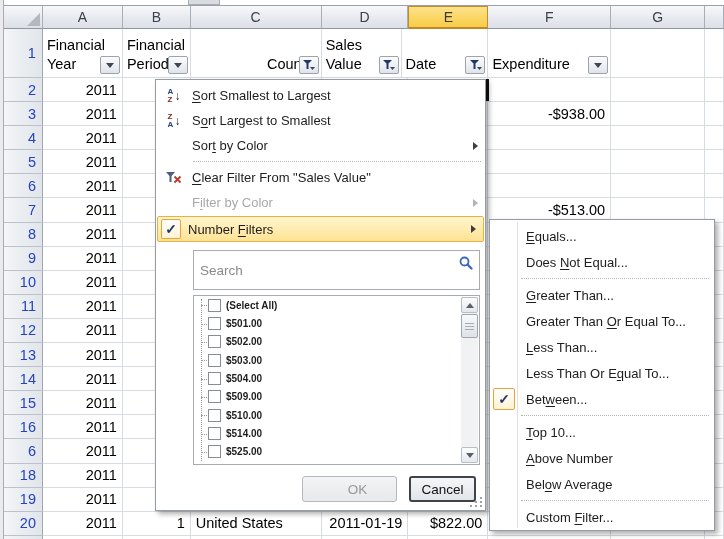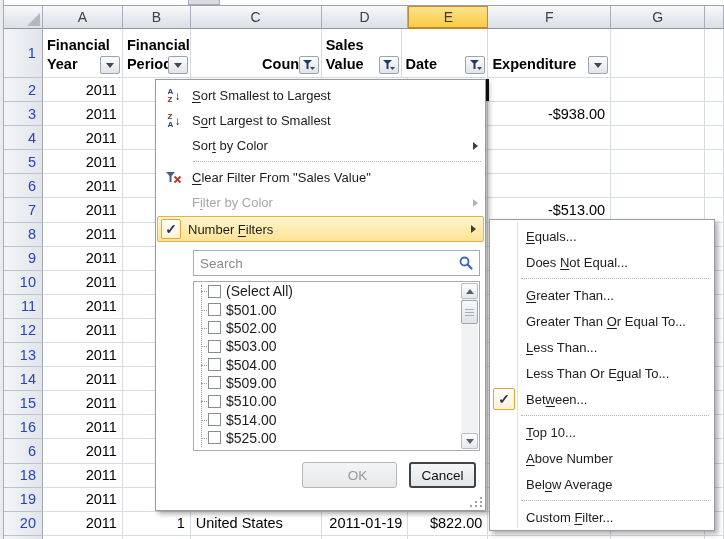--- a/index.html
+++ b/index.html
@@ -20,21 +20,21 @@
   .ch { height:23px; background:linear-gradient(to bottom,#F7F8FA,#E7EAEF 55%,#DCE1E7); border-right:1px solid #A7AEB8; border-bottom:1px solid #8E96A0;
         display:flex; align-items:center; justify-content:center; font-size:14px; color:#39414E; }
   .ch.sel { background:linear-gradient(to bottom,#FDE28B,#F8CC45); border:1px solid #C08C2E; border-bottom:2px solid #BF8728; color:#3A3A3A; }
   .corner { display:flex; align-items:flex-end; justify-content:flex-end; }
   .corner-tri { width:0; height:0; border-left:13px solid transparent; border-bottom:13px solid #B3B8BF; margin:0 2px 2px 0; }
 
   .rowhdr { background:linear-gradient(to right,#F3F5F7,#E1E5EA); border-right:1px solid #9EA7B3; border-bottom:1px solid #BCC2CB;
             color:#2343BF; font-size:14.5px; display:flex; align-items:center; justify-content:flex-end; padding-right:6px; }
 
   .hdrrow { height:49px; background:#fff; }
-  .hcell { position:relative; border-right:1px solid #D7DCE3; border-bottom:1px solid #D7DCE3; font-weight:bold; font-size:14.5px; line-height:1.32;
+  .hcell { position:relative; border-right:1px solid #D7DCE3; border-bottom:1px solid #D7DCE3; font-weight:normal; font-size:14.5px; line-height:1.32;
            display:flex; align-items:flex-end; padding:1px 3px 3px 4px; color:#000; }
   .fbtn { position:absolute; right:2px; bottom:3px; width:20px; height:18px; border:1px solid #9CA3AC; border-radius:2px;
           background:linear-gradient(to bottom,#FBFCFD,#E0E4EA); display:flex; align-items:center; justify-content:center; }
   .dda { width:0; height:0; border-left:4px solid transparent; border-right:4px solid transparent; border-top:5px solid #414752; }
 
   .cell { border-right:1px solid #D7DCE3; border-bottom:1px solid #D7DCE3; font-size:14.5px; color:#000;
           display:flex; align-items:center; padding:0 5px; overflow:hidden; white-space:nowrap; }
   .ra { justify-content:flex-end; } .laln { justify-content:flex-start; }
   .drow { height:24.1px; }
   .sliver { height:3px; }
@@ -58,32 +58,32 @@
             background:linear-gradient(to bottom,#FFF5CD,#FFE395); }
   .nf-check { width:20px; height:20px; margin:0 7px 0 3px; border:1px solid #E8A33C; border-radius:2px;
               background:linear-gradient(to bottom,#FFFEFB,#FFF3D4); display:flex; align-items:center; justify-content:center; }
   .checkglyph { color:#1F3864; font-weight:bold; font-size:14px; line-height:1; }
 
   .sort-icon { display:flex; align-items:center; gap:1px; }
   .sletters { display:flex; flex-direction:column; font-weight:bold; font-size:8px; line-height:8px; font-family:"Liberation Sans",sans-serif; }
   .lA { color:#27447C; } .lZ { color:#7E2A20; }
   .sarrow { font-size:12px; color:#222; line-height:1; }
 
-  .search-row { position:relative; margin:8px 5px 0 37px; height:26px; }
+  .search-row { position:relative; margin:8px 5px 0 37px; height:40px; }
   .search-row input { width:100%; height:100%; border:1px solid #A8ABB0; padding:0 24px 0 6px; font-size:13.5px; color:#222;
                       font-family:"Liberation Sans",sans-serif; outline:none; }
   .search-row input::placeholder { color:#8A8A8A; }
   .mag { position:absolute; right:7px; top:6px; }
 
   .list-box { position:relative; margin:5px 5px 0 37px; height:170px; border:1px solid #A8ABB0; background:#fff; overflow:hidden; }
   .tree-line { position:absolute; left:7px; top:3px; bottom:3px; border-left:1px dotted #9A9A9A; }
   .litem { position:relative; height:18.35px; display:flex; align-items:center; padding-left:14px; }
   .litem::before { content:''; position:absolute; left:7px; top:50%; width:6px; border-top:1px dotted #9A9A9A; }
   .cb { width:13px; height:13px; border:1px solid #898C90; background:#fff; flex:none; }
-  .litem .lbl { margin-left:5px; font-size:14px; white-space:nowrap; }
+  .litem .lbl { margin-left:5px; font-size:10px; white-space:nowrap;font-weight:bold; }
 
   .sbar { position:absolute; right:1px; top:1px; bottom:1px; width:17px; background:#F1F2F4; }
   .sbtn { position:absolute; left:0; width:17px; height:16px; border:1px solid #B9BEC5; border-radius:2px;
           background:linear-gradient(to bottom,#FDFDFE,#E4E8ED); display:flex; align-items:center; justify-content:center; }
   .sbtn.up { top:0; } .sbtn.down { bottom:0; }
   .tri-up { width:0;height:0;border-left:4px solid transparent;border-right:4px solid transparent;border-bottom:5px solid #5A6069; }
   .tri-dn { width:0;height:0;border-left:4px solid transparent;border-right:4px solid transparent;border-top:5px solid #5A6069; }
   .sthumb { position:absolute; left:0; top:17px; width:17px; height:24px; border:1px solid #9FA6AF; border-radius:2px;
             background:linear-gradient(to bottom,#F8F9FA,#DEE3E9); display:flex; flex-direction:column; align-items:center; justify-content:center; gap:2px; }
   .grip { width:9px; border-top:1px solid #A8AEB6; }

